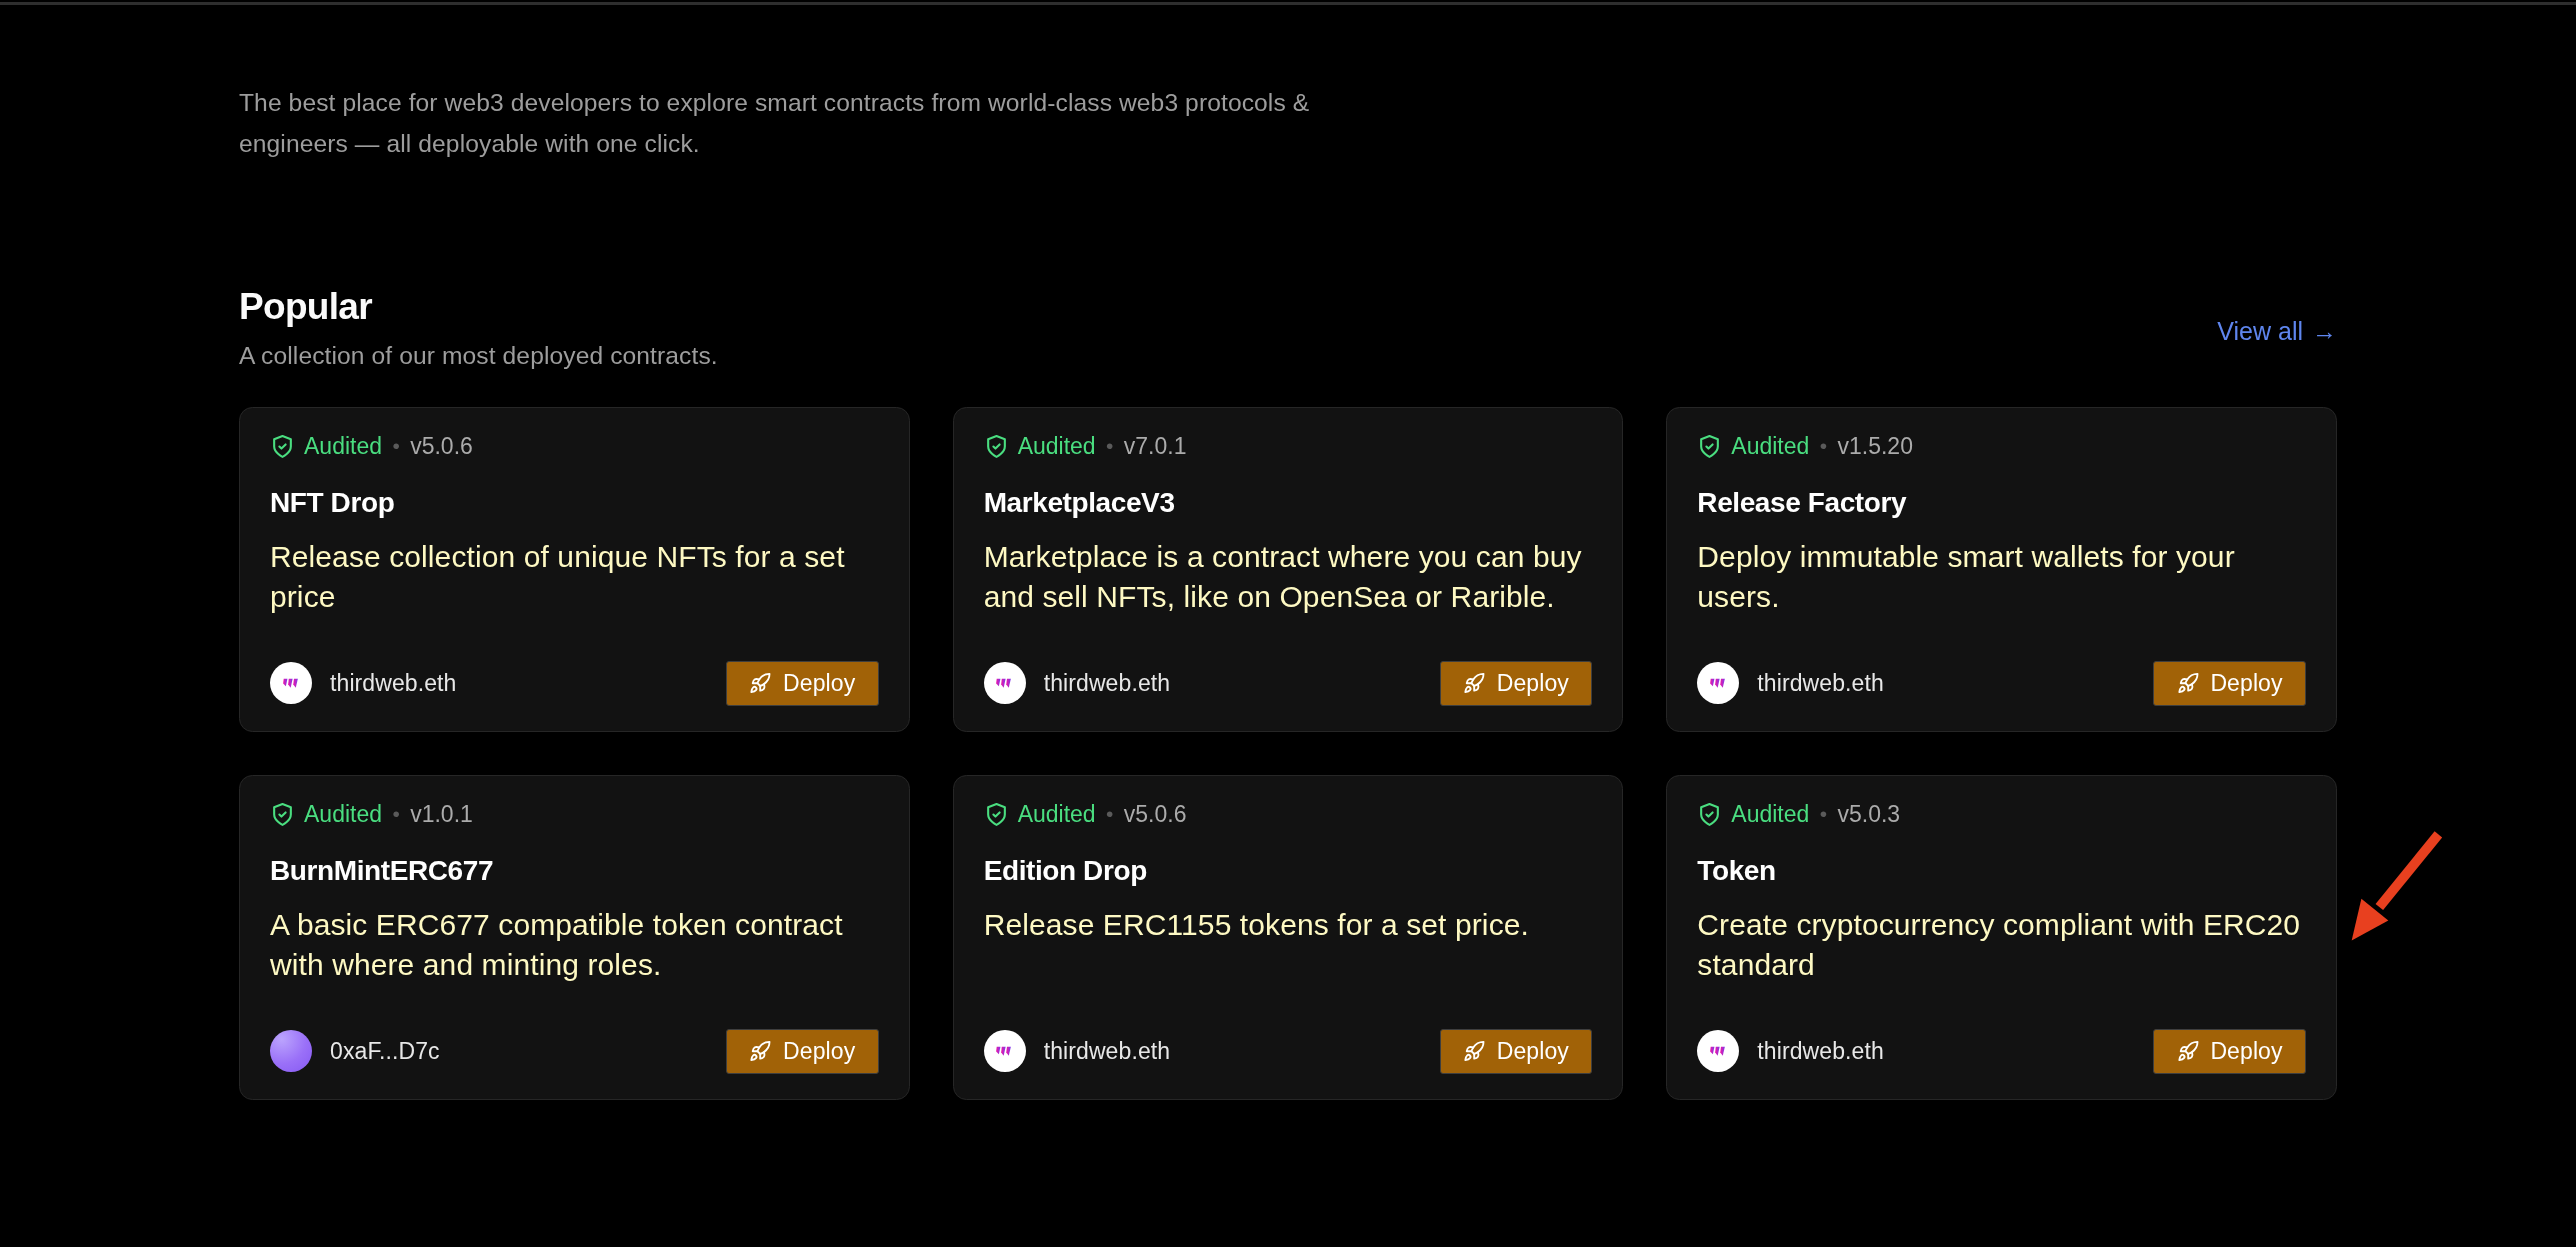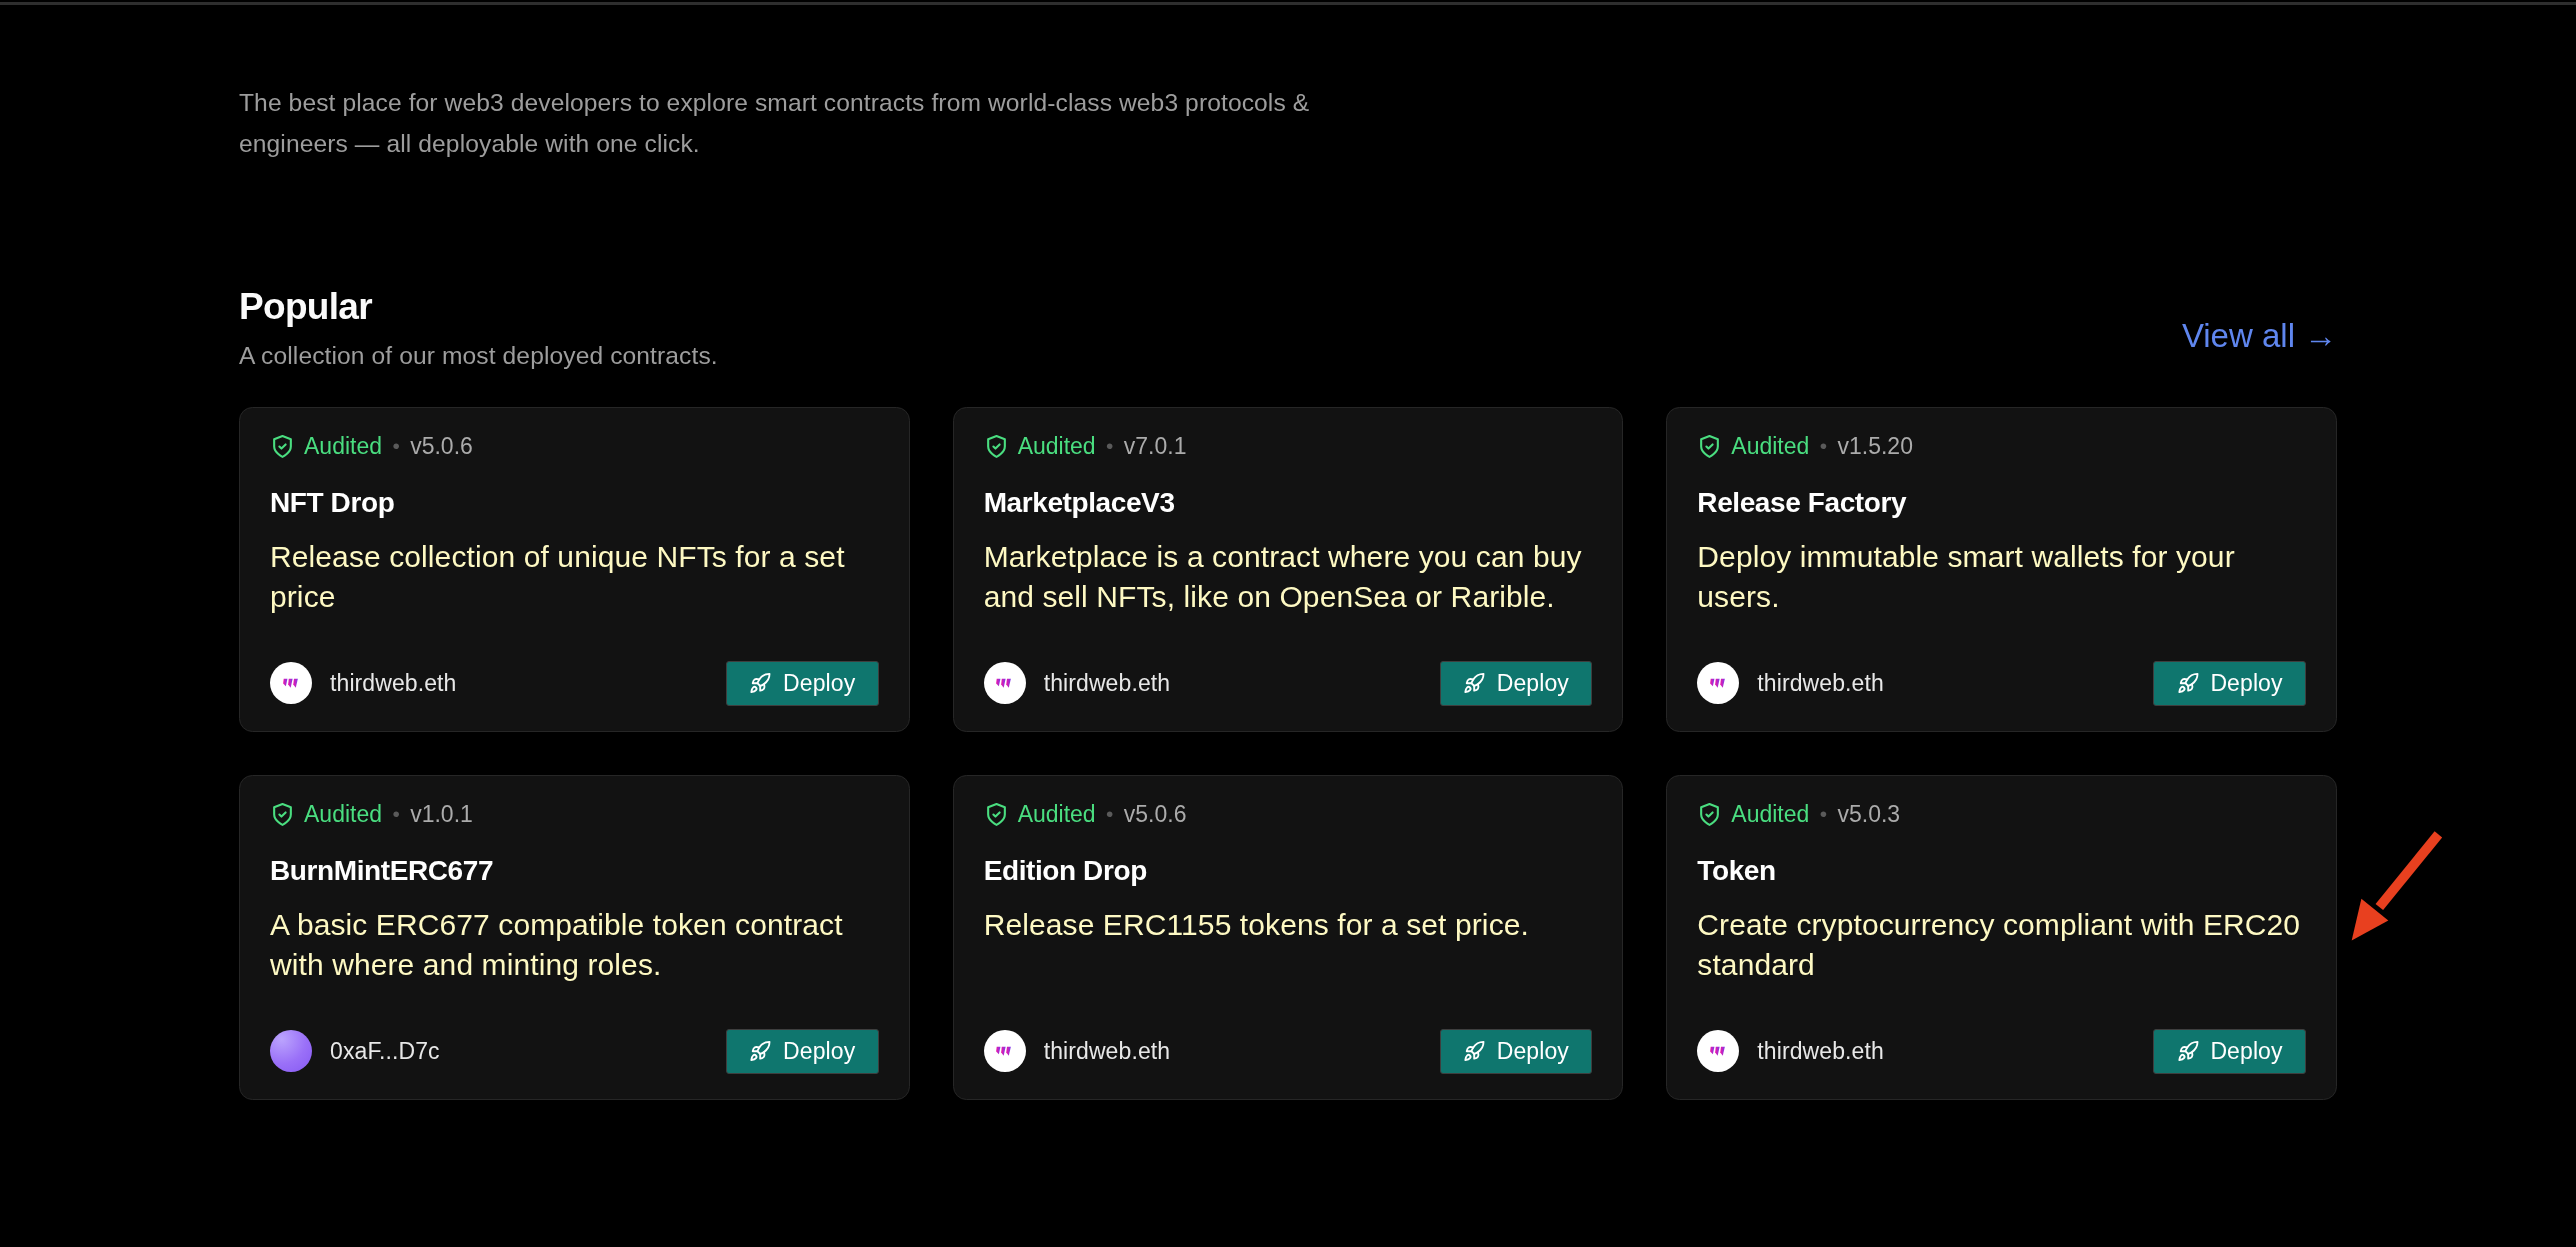--- a/index.html
+++ b/index.html
@@ -57,21 +57,21 @@
     color: #9d9d9d;
     letter-spacing: 0.1px;
   }
   .view-all-link {
     position: absolute;
     right: 0;
     top: 31px;
     display: flex;
     align-items: center;
     gap: 9px;
-    font-size: 33px;
+    font-size: 25px;
     color: #5f86ee;
     text-decoration: none;
     cursor: pointer;
   }
   .cards-grid {
     margin-top: 37px;
     display: grid;
     grid-template-columns: repeat(3, 1fr);
     column-gap: 24px;
     row-gap: 29px;
@@ -142,21 +142,21 @@
     color: #e8e8e8;
     letter-spacing: 0.1px;
   }
   .deploy-button {
     margin-left: auto;
     height: 45px;
     display: flex;
     align-items: center;
     gap: 11.2px;
     padding: 0 22.4px;
-    background: #0f766e;
+    background: #a16207;
     border: 1.5px solid #3e3e3e;
     border-radius: 3px;
     color: #ffffff;
     font-size: 23px;
     font-family: inherit;
     letter-spacing: 0.1px;
     cursor: pointer;
   }
   .annotation-arrow {
     position: absolute;

